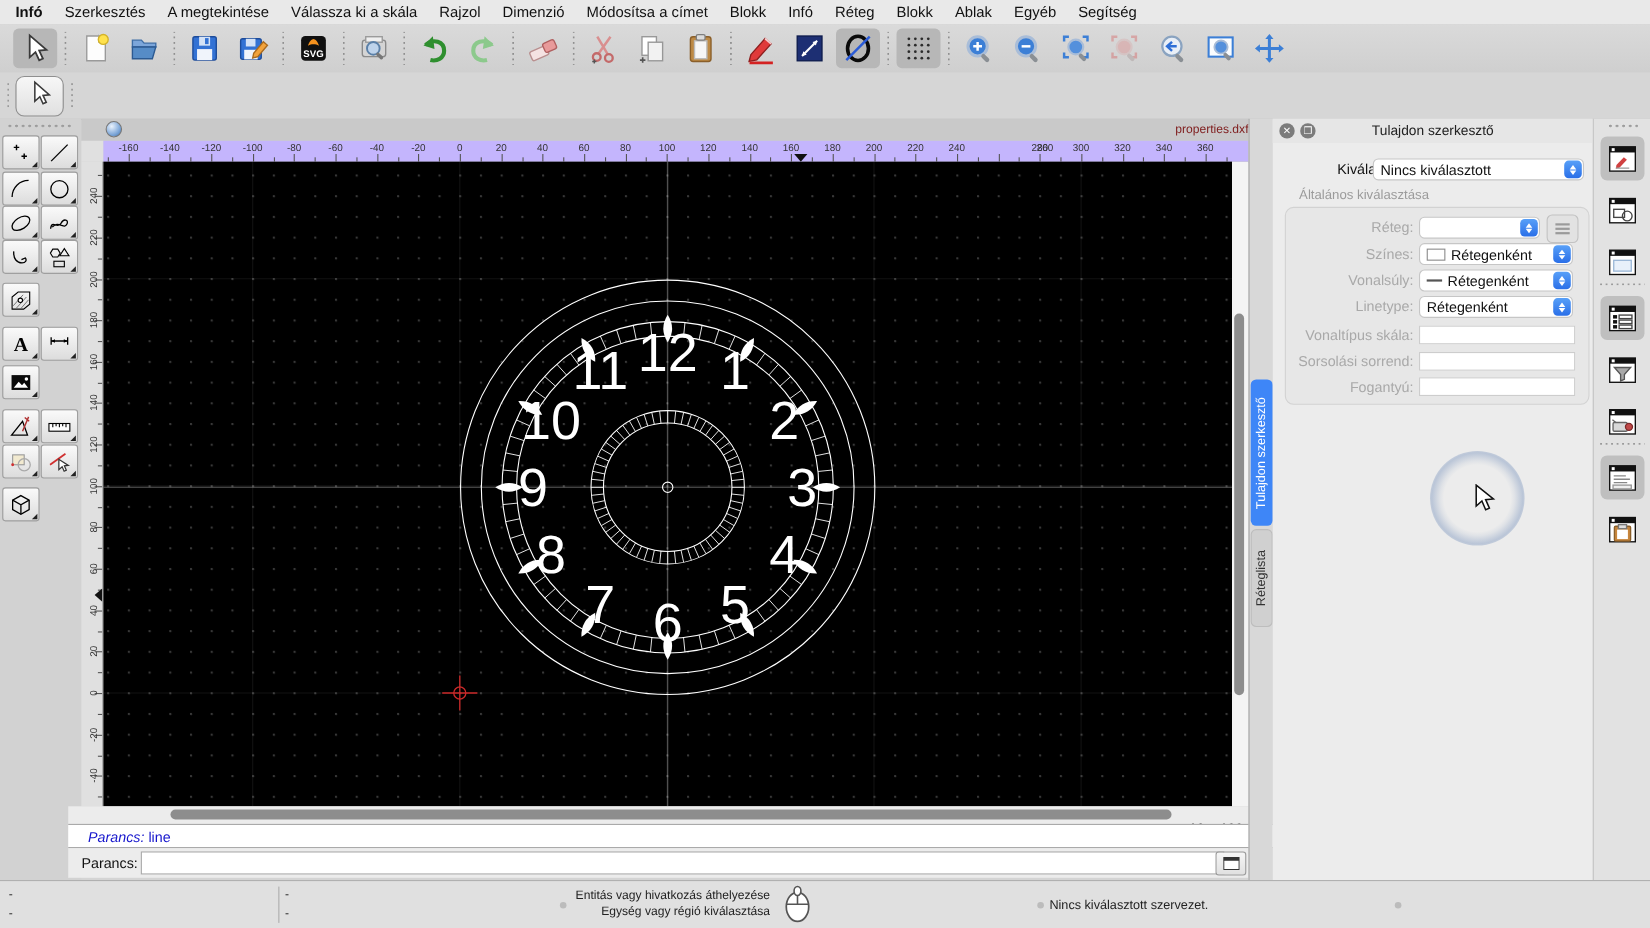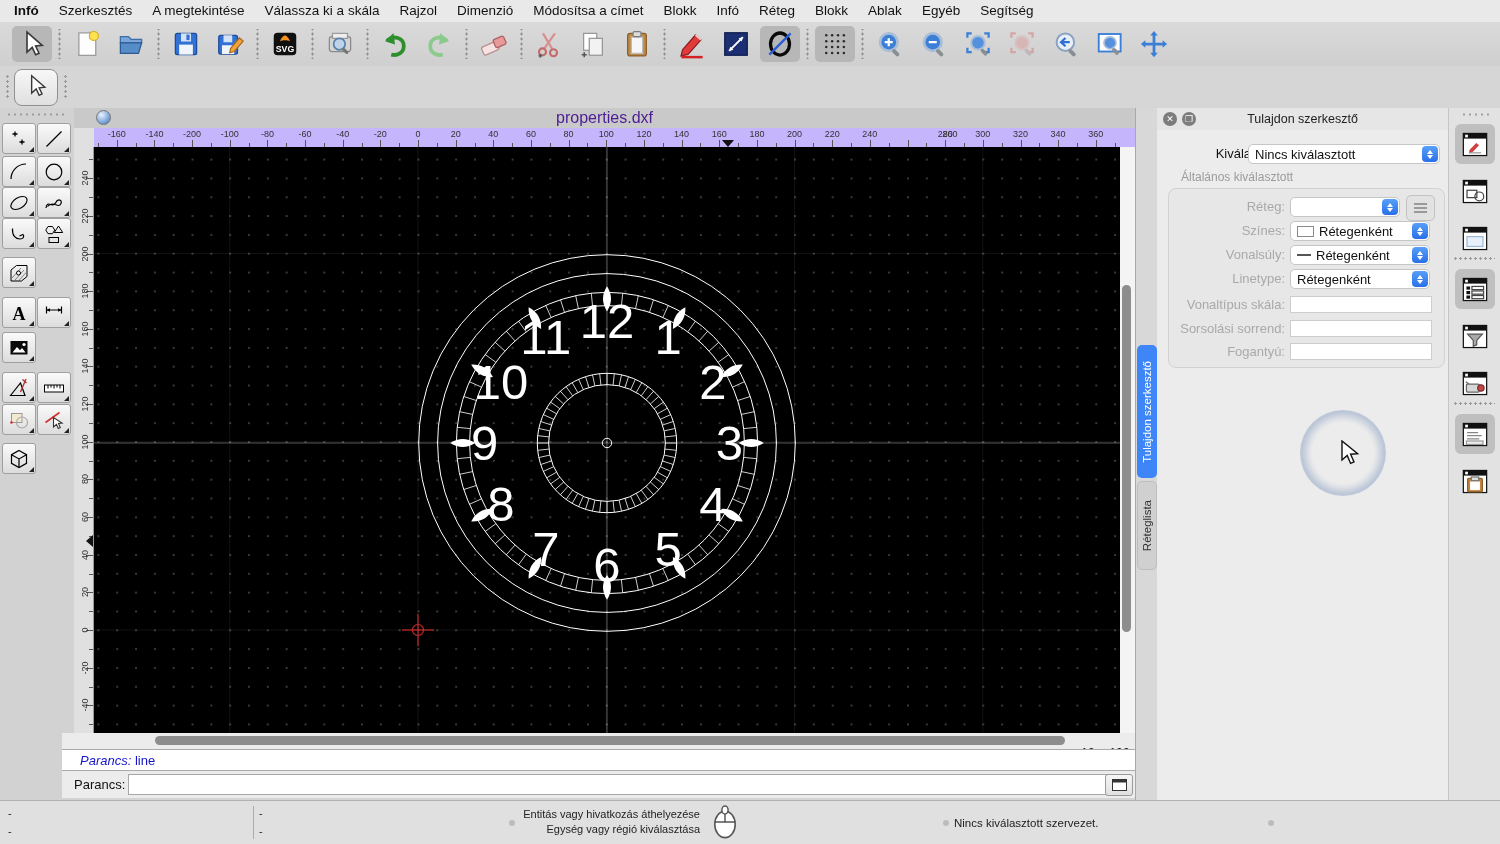--- a/index.html
+++ b/index.html
@@ -21,21 +21,21 @@
   #optrow .bigtool svg{width:26px;height:26px;}
   .vdots{position:absolute;top:8px;width:3px;height:26px;background-image:radial-gradient(circle,#9a9a9a 1px,transparent 1.2px);background-size:3px 5px;}
   
   #palette{position:absolute;left:0;top:108px;width:74px;height:692px;background:#d2d2d2;}
   #palette .hdots{position:absolute;left:6px;top:5px;width:60px;height:3px;background-image:radial-gradient(circle,#9a9a9a 1px,transparent 1.2px);background-size:6px 3px;}
   .pbtn{position:absolute;width:34px;height:31px;border:1px solid #9f9f9f;border-radius:3px;background:linear-gradient(#fafafa,#dcdcdc);box-sizing:border-box;display:flex;align-items:center;justify-content:center;}
   .pbtn svg{width:24px;height:24px;}
   .pbtn .corner{position:absolute;right:1px;bottom:1px;width:0;height:0;border-left:5px solid transparent;border-bottom:5px solid #222;}
   
   #tabbar{position:absolute;left:74px;top:108px;width:1061px;height:20px;background:#c9c9c9;display:flex;align-items:center;}
-  #tabbar .doctitle{position:absolute;left:0;right:0;text-align:center;font-size:16px;color:#4c1d95;}
+  #tabbar .doctitle{position:absolute;left:0;right:0;text-align:right;font-size:11px;color:#7f1d1d;}
   #tabbar .appicon{position:absolute;left:22px;top:2px;width:15px;height:15px;border-radius:50%;background:radial-gradient(circle at 35% 30%,#eaf2fc,#7fa8d9 60%,#3c6ea8);border:1px solid #777;box-sizing:border-box;}
   #hruler{position:absolute;left:94px;top:128px;width:1041px;height:19px;background:#c4b5fd;border-bottom:1px solid #9a9a9a;overflow:hidden;}
   #vruler{position:absolute;left:74px;top:147px;width:20px;height:586px;background:#e0e0e0;border-right:1px solid #9a9a9a;overflow:hidden;box-sizing:border-box;}
   #rcorner{position:absolute;left:74px;top:128px;width:20px;height:19px;background:#e0e0e0;}
   .htick{position:absolute;bottom:0;width:1px;background:#555;}
   .hlabel{position:absolute;top:1px;transform:translateX(-50%);font-size:9px;color:#333;}
   .vtick{position:absolute;right:0;height:1px;background:#555;}
   .vlabel{position:absolute;right:8px;transform:translate(50%,-50%) rotate(-90deg);font-size:9px;color:#333;}
   #hmarker{position:absolute;bottom:0;width:0;height:0;border-left:6px solid transparent;border-right:6px solid transparent;border-top:7px solid #111;transform:translateX(-6px);}
   #vmarker{position:absolute;right:0;width:0;height:0;border-top:6px solid transparent;border-bottom:6px solid transparent;border-right:7px solid #111;transform:translateY(-6px);}
@@ -500,21 +500,21 @@
       <div class="htick" style="left:888.8px;height:7px"></div>
       <div class="htick" style="left:907.6px;height:4px"></div>
       <div class="htick" style="left:926.5px;height:7px"></div>
       <div class="htick" style="left:945.3px;height:4px"></div>
       <div class="htick" style="left:964.1px;height:7px"></div>
       <div class="htick" style="left:982.9px;height:4px"></div>
       <div class="htick" style="left:1001.8px;height:7px"></div>
       <div class="htick" style="left:1020.6px;height:4px"></div>
       <div class="hlabel" style="left:22.8px">-160</div>
       <div class="hlabel" style="left:60.4px">-140</div>
-      <div class="hlabel" style="left:98.1px">-200</div>
+      <div class="hlabel" style="left:98.1px">-120</div>
       <div class="hlabel" style="left:135.7px">-100</div>
       <div class="hlabel" style="left:173.4px">-80</div>
       <div class="hlabel" style="left:211.0px">-60</div>
       <div class="hlabel" style="left:248.7px">-40</div>
       <div class="hlabel" style="left:286.3px">-20</div>
       <div class="hlabel" style="left:324.0px">0</div>
       <div class="hlabel" style="left:361.7px">20</div>
       <div class="hlabel" style="left:399.3px">40</div>
       <div class="hlabel" style="left:437.0px">60</div>
       <div class="hlabel" style="left:474.6px">80</div>
@@ -800,21 +800,21 @@
     <div class="prow" style="left:0;top:36px;width:100%">
       <span class="plab dark">Kiválasztás:</span>
       <div class="combo" style="left:91px;top:0;width:192px">
         <span>Nincs kiválasztott</span>
         <span class="stepper">
             <i class="up"></i>
             <i class="dn"></i>
           </span>
       </div>
     </div>
-    <div id="grouplabel">Általános kiválasztott</div>
+    <div id="grouplabel">Általános kiválasztása</div>
     <div id="groupbox"></div>
     <div id="proprows" style="position: absolute; left: 0px; top: 0px; width: 100%;">
         <div class="prow" style="left:0;top:89px;width:100%">
           <span class="plab" style="top:0">Réteg:</span>
           <div class="combo" style="left:133px;top:0;width:110px">
             <span></span>
             <span class="stepper">
               <i class="up"></i>
               <i class="dn"></i>
             </span>

